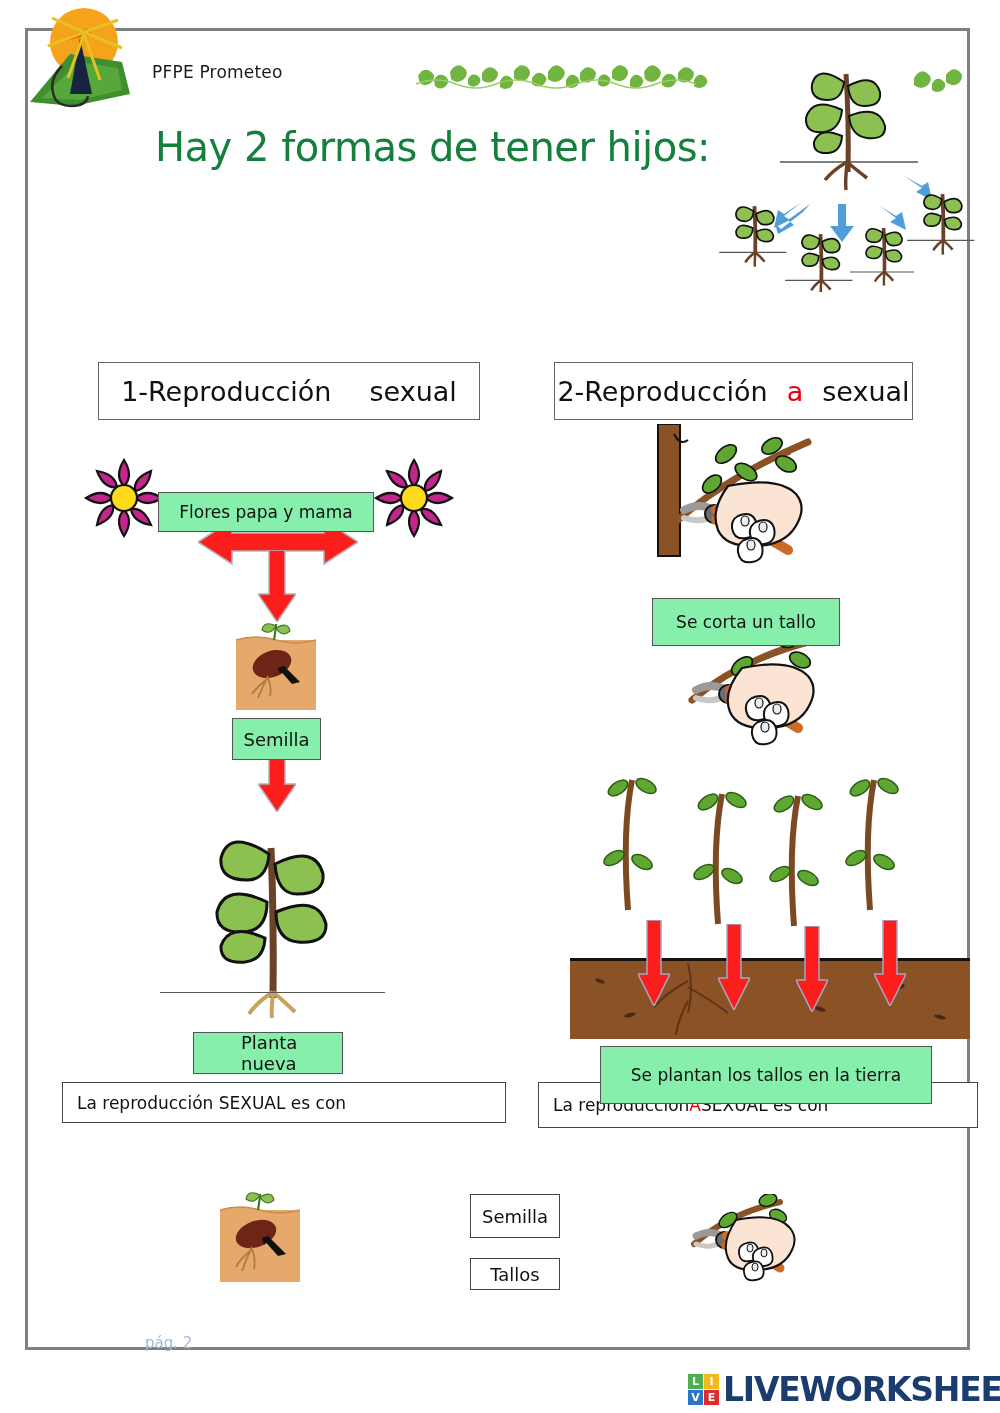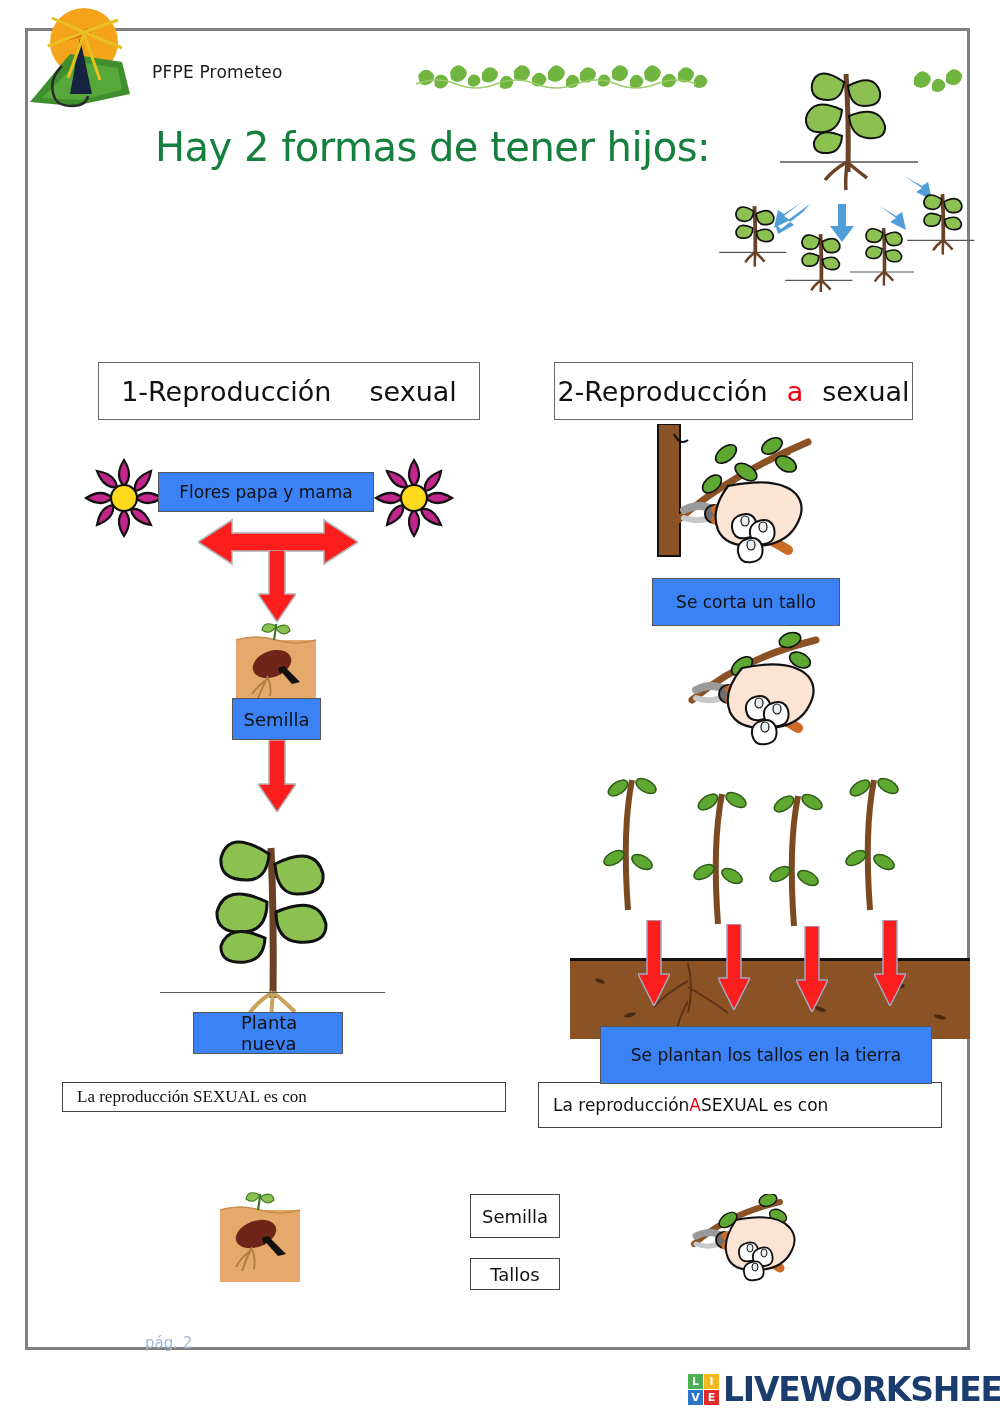--- a/index.html
+++ b/index.html
@@ -51,25 +51,26 @@
   .red-letter { color: #e8000d; }
 
   
   .flower { position: absolute; width: 84px; height: 84px; }
   #flower-left  { left: 82px;  top: 456px; }
   #flower-right { left: 372px; top: 456px; }
 
   .label-box {
     position: absolute;
     border: 1px solid #555;
-    background: #3b82f6;
+    background: #86efac;
     display: flex; align-items: center; justify-content: center;
     font-family: "DejaVu Sans", sans-serif;
     color: #111;
     z-index: 6;
+    margin-top: 20px;
   }
   #lbl-flores  { left: 158px; top: 472px; width: 216px; height: 40px; font-size: 17px; }
   #lbl-semilla { left: 232px; top: 698px; width: 89px;  height: 42px; font-size: 18px; }
   #lbl-planta  { left: 193px; top: 1012px; width: 150px; height: 42px; font-size: 18px; padding-left: 47px; }
   #lbl-corta   { left: 652px; top: 578px; width: 188px; height: 48px; font-size: 17px; }
   #lbl-plantan { left: 600px; top: 1026px; width: 332px; height: 58px; font-size: 17px; }
 
   .dbl-arrow { position: absolute; left: 198px; top: 518px; width: 160px; height: 48px; }
   .down-arrow { position: absolute; width: 38px; }
   #darr-1 { left: 258px; top: 550px; height: 72px; }
@@ -94,22 +95,22 @@
   
   .answer-field {
     position: absolute;
     border: 1px solid #444;
     background: #fff;
     display: flex; align-items: center;
     padding-left: 14px;
     font-family: "DejaVu Sans", sans-serif;
     font-size: 17px; color: #111;
   }
-  #ans-1 { left: 62px;  top: 1082px; width: 444px; height: 30px; font-family: Liberation Serif, serif; }
-  #ans-2 { left: 538px; top: 1082px; width: 404px; height: 46px; }
+  #ans-1 { left: 62px;  top: 1082px; width: 444px; height: 41px; }
+  #ans-2 { left: 538px; top: 1082px; width: 440px; height: 46px; }
 
   
   .seed-art-bottom { position: absolute; left: 212px; top: 1190px; width: 96px; height: 94px; }
   .shears-art-bottom { position: absolute; left: 690px; top: 1194px; width: 120px; height: 92px; }
   .drag-chip {
     position: absolute;
     border: 1px solid #444;
     background: #fff;
     display: flex; align-items: center; justify-content: center;
     font-family: "DejaVu Sans", sans-serif;

